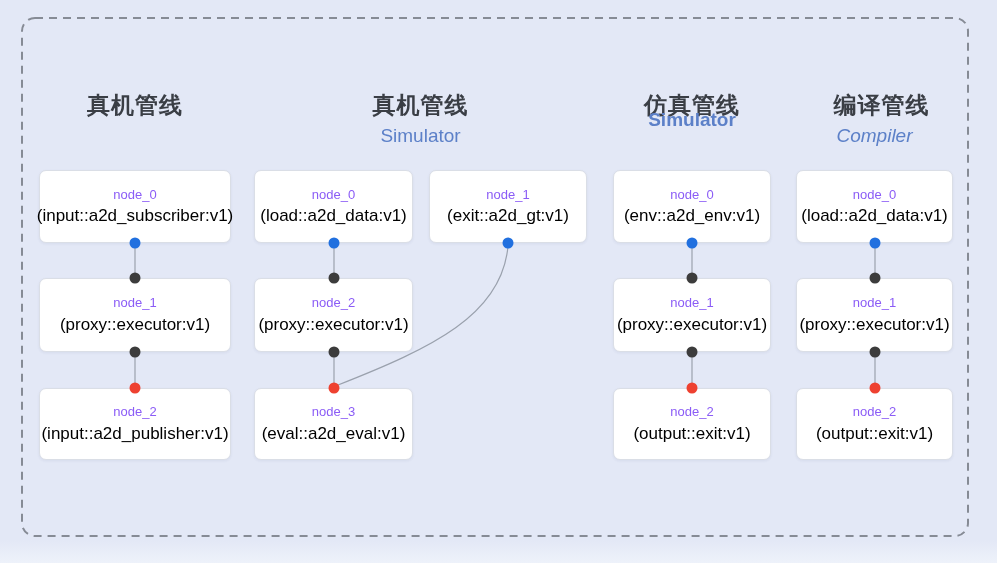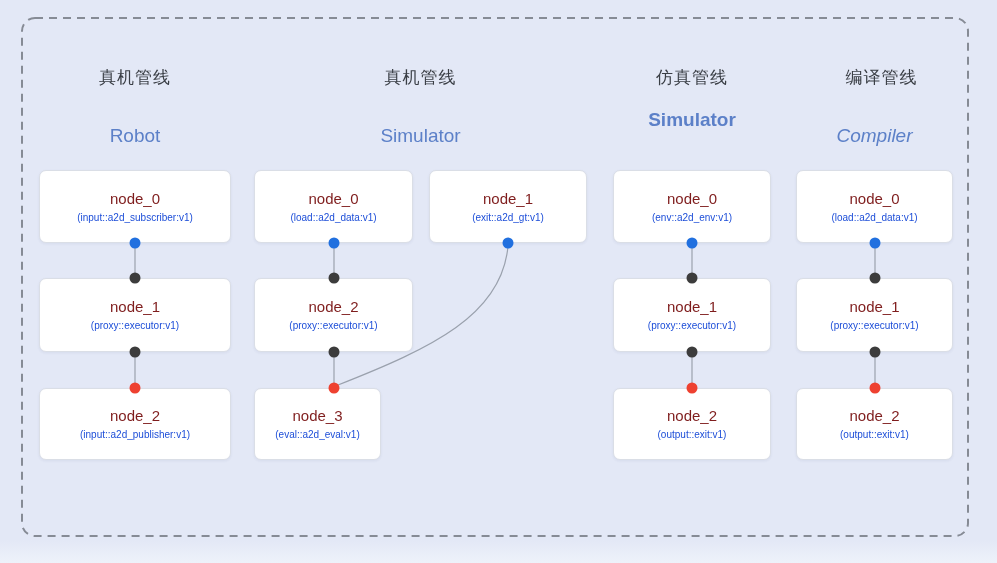--- a/index.html
+++ b/index.html
@@ -6,34 +6,34 @@
   body{
     width:997px;height:563px;
     font-family:"Liberation Sans","DejaVu Sans",sans-serif;
     background:linear-gradient(180deg,#e3e8f6 0%,#e3e8f6 96%,#eef2fa 100%);
     position:relative;overflow:hidden;
   }
   .stage{position:absolute;inset:0;}
   svg.layer{position:absolute;left:0;top:0;}
   .hdr-zh{
     position:absolute;height:24px;text-align:center;
-    font-size:17px;font-weight:normal;color:#3a3e45;letter-spacing:1px;
+    font-size:23px;font-weight:bold;color:#3a3e45;letter-spacing:1px;margin-top:24px;
   }
   .hdr-en{
     position:absolute;height:26px;text-align:center;
     font-size:19px;color:#5c80c8;
   }
   .node{
     position:absolute;background:#ffffff;border:1px solid #dadee6;
     border-radius:7px;box-shadow:0 1px 3px rgba(40,60,110,0.07);
     display:flex;flex-direction:column;align-items:center;justify-content:center;
     gap:4px;box-sizing:border-box;
   }
-  .node-title{font-size:15px;color:#7f1d1d;line-height:1.2;}
-  .node-sub{font-size:10px;color:#1d4ed8;line-height:1.2;white-space:nowrap;}
+  .node-title{font-size:13px;color:#8b5cf6;line-height:1.2;}
+  .node-sub{font-size:17px;color:#000000;line-height:1.2;white-space:nowrap;}
   .dot{
     position:absolute;width:11px;height:11px;border-radius:50%;
     transform:translate(-50%,-50%);
   }
   .dot.blue{background:#2170df;}
   .dot.dark{background:#3c3c3c;}
   .dot.red{background:#ee4130;}
 </style>
 </head>
 <body>
@@ -51,21 +51,20 @@
     <path d="M 508 246 C 502 315, 432 348, 338 385" fill="none" stroke="#9aa1ad" stroke-width="1.2"></path>
 
     <line x1="692" y1="243" x2="692" y2="278" stroke="#9aa1ad" stroke-width="1.2"></line>
     <line x1="692" y1="352" x2="692" y2="388" stroke="#9aa1ad" stroke-width="1.2"></line>
 
     <line x1="875" y1="243" x2="875" y2="278" stroke="#9aa1ad" stroke-width="1.2"></line>
     <line x1="875" y1="352" x2="875" y2="388" stroke="#9aa1ad" stroke-width="1.2"></line>
   </svg>
 
   <div class="hdr-zh" style="left:39px;top:66px;width:192px;">真机管线</div>
-  <div class="hdr-en" style="left:39px;top:125px;width:192px;">Robot</div>
   <div class="hdr-zh" style="left:254px;top:66px;width:333px;">真机管线</div>
   <div class="hdr-en" style="left:254px;top:125px;width:333px;">Simulator</div>
   <div class="hdr-zh" style="left:613px;top:66px;width:158px;">仿真管线</div>
   <div class="hdr-en" style="left:613px;top:109px;width:158px;font-weight:bold;">Simulator</div>
   <div class="hdr-zh" style="left:803px;top:66px;width:157px;">编译管线</div>
   <div class="hdr-en" style="left:796px;top:125px;width:157px;font-style:italic;">Compiler</div>
 
   <div class="node" style="left:39px;top:170px;width:192px;height:73px;">
     <div class="node-title">node_0</div>
     <div class="node-sub">(input::a2d_subscriber:v1)</div>
@@ -84,21 +83,21 @@
     <div class="node-sub">(load::a2d_data:v1)</div>
   </div>
   <div class="node" style="left:429px;top:170px;width:158px;height:73px;">
     <div class="node-title">node_1</div>
     <div class="node-sub">(exit::a2d_gt:v1)</div>
   </div>
   <div class="node" style="left:254px;top:278px;width:159px;height:74px;">
     <div class="node-title">node_2</div>
     <div class="node-sub">(proxy::executor:v1)</div>
   </div>
-  <div class="node" style="left:254px;top:388px;width:127px;height:72px;">
+  <div class="node" style="left:254px;top:388px;width:159px;height:72px;">
     <div class="node-title">node_3</div>
     <div class="node-sub">(eval::a2d_eval:v1)</div>
   </div>
 
   <div class="node" style="left:613px;top:170px;width:158px;height:73px;">
     <div class="node-title">node_0</div>
     <div class="node-sub">(env::a2d_env:v1)</div>
   </div>
   <div class="node" style="left:613px;top:278px;width:158px;height:74px;">
     <div class="node-title">node_1</div>

